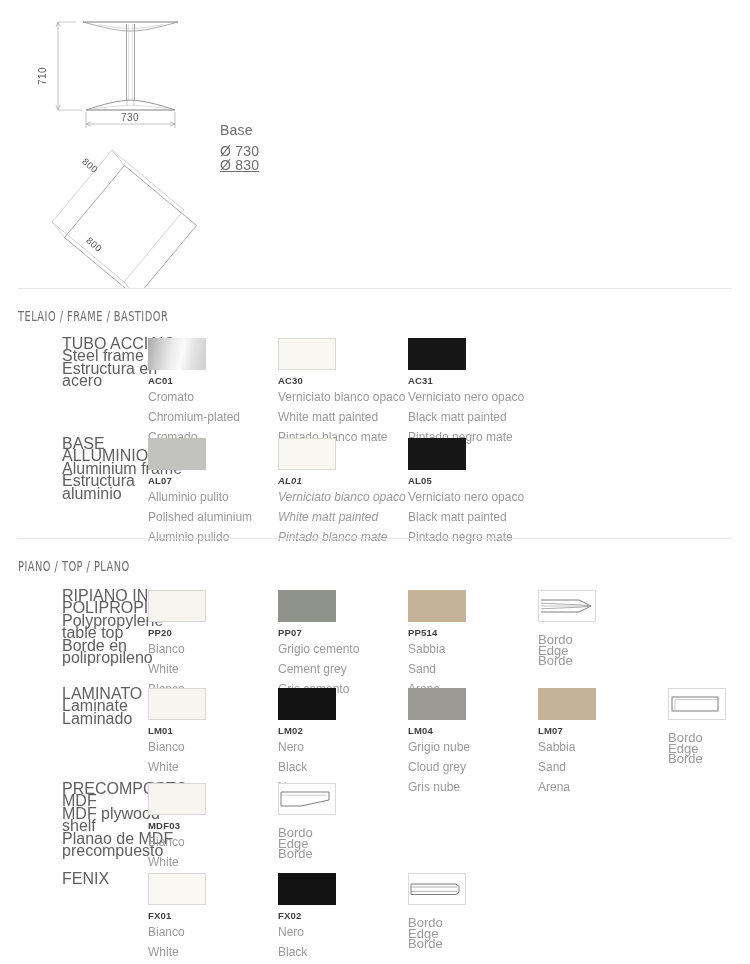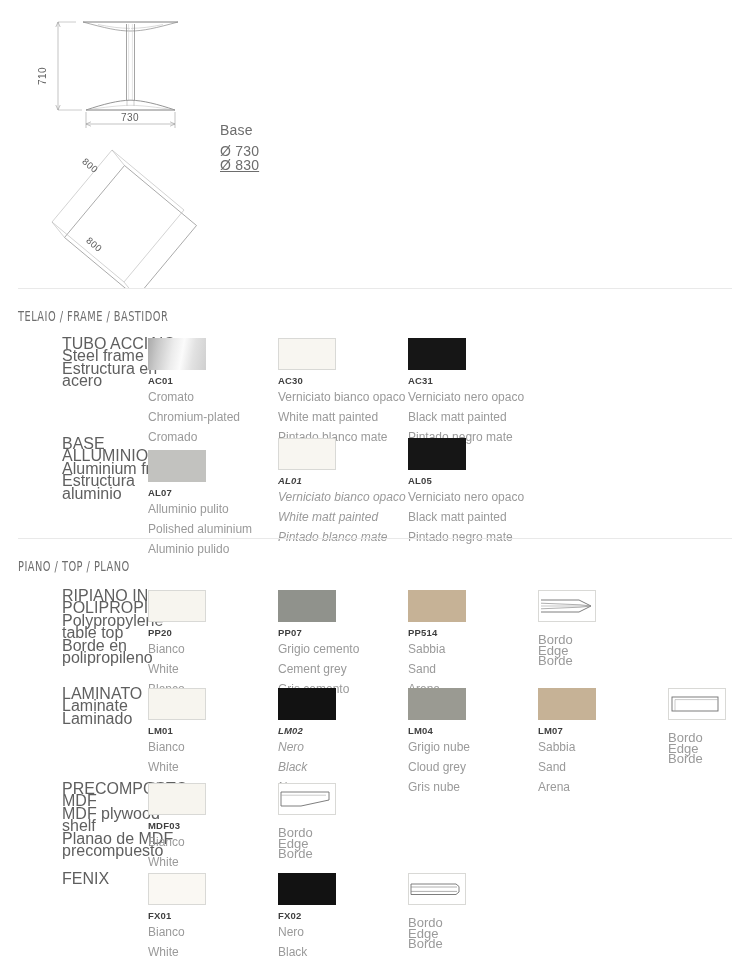--- a/index.html
+++ b/index.html
@@ -220,21 +220,21 @@
         <div class="sw-code">AC31</div>
         <div class="sw-desc">Verniciato nero opaco
 Black matt painted
 Pintado negro mate</div>
       </div>
     </div>
     <div class="mat-row" style="top: 438px;">
       <div class="mat-name">BASE ALLUMINIO
 Aluminium frame
 Estructura aluminio</div>
-      <div class="swatch-cell" style="left: 148px; margin-top: 12px;">
+      <div class="swatch-cell" style="left: 148px;">
         <div class="swatch" style="background: rgb(194, 194, 191);"></div>
         <div class="sw-code">AL07</div>
         <div class="sw-desc">Alluminio pulito
 Polished aluminium
 Aluminio pulido</div>
       </div>
       <div class="swatch-cell" style="left: 278px; font-style: italic;">
         <div class="swatch bordered" style="background: rgb(248, 246, 241);"></div>
         <div class="sw-code">AL01</div>
         <div class="sw-desc">Verniciato bianco opaco
@@ -296,21 +296,21 @@
       <div class="mat-name">LAMINATO
 Laminate
 Laminado</div>
       <div class="swatch-cell" style="left: 148px;">
         <div class="swatch bordered" style="background: rgb(247, 245, 239);"></div>
         <div class="sw-code">LM01</div>
         <div class="sw-desc">Bianco
 White
 Blanco</div>
       </div>
-      <div class="swatch-cell" style="left: 278px; font-style: italic;">
+      <div class="swatch-cell" style="left: 278px;">
         <div class="swatch" style="background: rgb(18, 18, 18);"></div>
         <div class="sw-code">LM02</div>
         <div class="sw-desc">Nero
 Black
 Negro</div>
       </div>
       <div class="swatch-cell" style="left: 408px;">
         <div class="swatch" style="background: rgb(154, 154, 146);"></div>
         <div class="sw-code">LM04</div>
         <div class="sw-desc">Grigio nube

